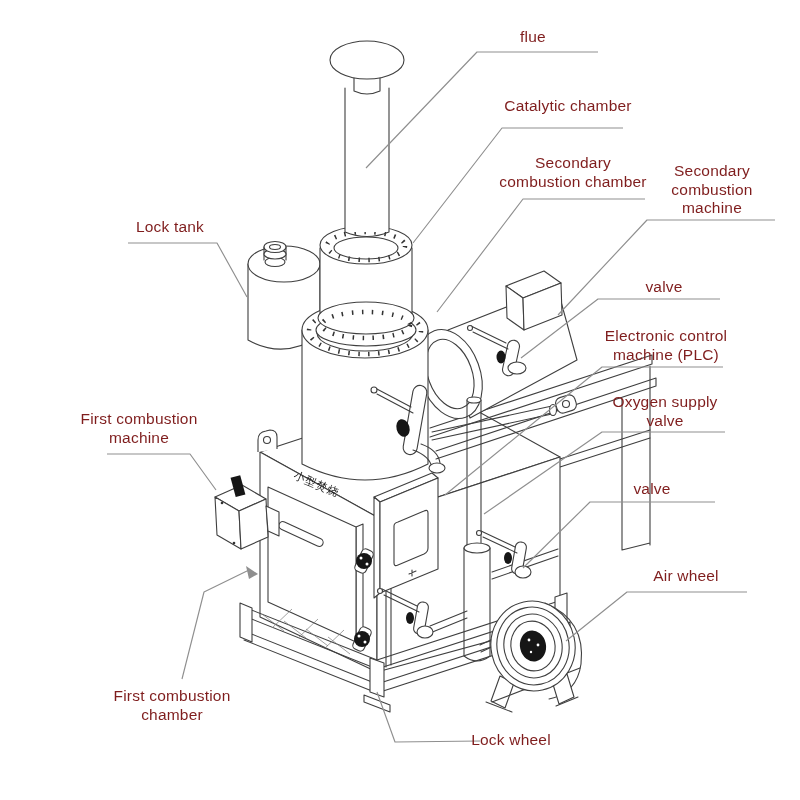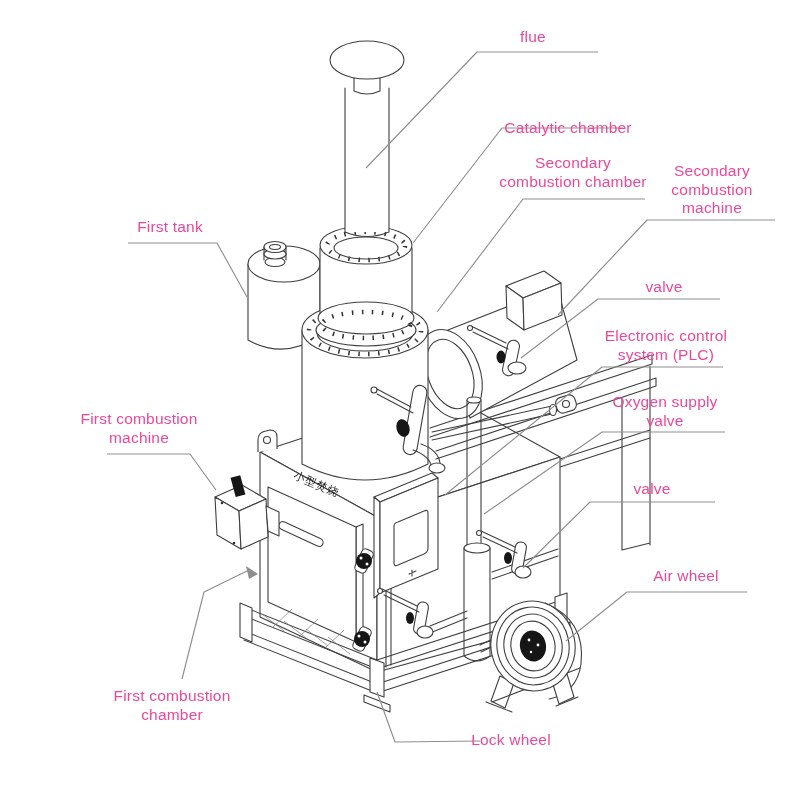--- a/index.html
+++ b/index.html
@@ -1,20 +1,20 @@
 <!DOCTYPE html>
 <html><head>
 <meta charset="utf-8">
 <style>
   html,body{margin:0;padding:0;background:#fff;}
   .stage{position:relative;width:800px;height:800px;background:#fff;overflow:hidden;
          font-family:"Liberation Sans", sans-serif;}
   .stage svg{position:absolute;left:0;top:0;}
   .lbl{position:absolute;transform:translate(-50%,-50%);font-size:15.5px;line-height:1.2;
-       color:#ec4899;text-align:center;white-space:pre-line;letter-spacing:.2px;}
+       color:#7f1d1d;text-align:center;white-space:pre-line;letter-spacing:.2px;}
   .ln{stroke:#3f3f3f;stroke-width:1.1;fill:none;stroke-linecap:round;stroke-linejoin:round;}
   .wh{stroke:#3f3f3f;stroke-width:1.1;fill:#ffffff;stroke-linejoin:round;}
   .bolt{fill:none;stroke:#333;stroke-width:4.5;stroke-dasharray:1.5 8.5;}
   .leader{fill:none;stroke:#8f8f8f;stroke-width:1.15;stroke-linejoin:round;}
   .dark{fill:#161616;stroke:none;}
   .hatch{stroke:#7a7a7a;stroke-width:.7;fill:none;}
 </style>
 </head>
 <body>
 
@@ -208,32 +208,32 @@
     <polyline class="leader" points="747,592 627,592 566,641"></polyline>
     <polyline class="leader" points="480,741 395,742 377,692"></polyline>
     <polyline class="leader" points="182,679 204,592 249,570"></polyline>
     <polygon points="258,574 246,566 249,579" fill="#8f8f8f"></polygon>
     <polyline class="leader" points="107,454 190,454 216,490"></polyline>
     <polyline class="leader" points="128,243 217,243 247,297"></polyline>
   </g>
 </svg>
 
 <div class="lbl" style="left:533px;top:37px">flue</div>
-<div class="lbl" style="left:568px;top:128px">Catalytic chamber</div>
+<div class="lbl" style="left:568px;top:106px">Catalytic chamber</div>
 <div class="lbl" style="left:573px;top:173px">Secondary
 combustion chamber</div>
 <div class="lbl" style="left:712px;top:190px">Secondary
 combustion
 machine</div>
 <div class="lbl" style="left:664px;top:287px">valve</div>
 <div class="lbl" style="left:666px;top:346px">Electronic control
-system (PLC)</div>
+machine (PLC)</div>
 <div class="lbl" style="left:665px;top:412px">Oxygen supply valve</div>
 <div class="lbl" style="left:652px;top:489px">valve</div>
 <div class="lbl" style="left:686px;top:576px">Air wheel</div>
 <div class="lbl" style="left:511px;top:740px">Lock wheel</div>
 <div class="lbl" style="left:172px;top:706px">First combustion
 chamber</div>
 <div class="lbl" style="left:139px;top:429px">First combustion
 machine</div>
-<div class="lbl" style="left:170px;top:227px">First tank</div>
+<div class="lbl" style="left:170px;top:227px">Lock tank</div>
 
 </div>
 
 </body></html>

